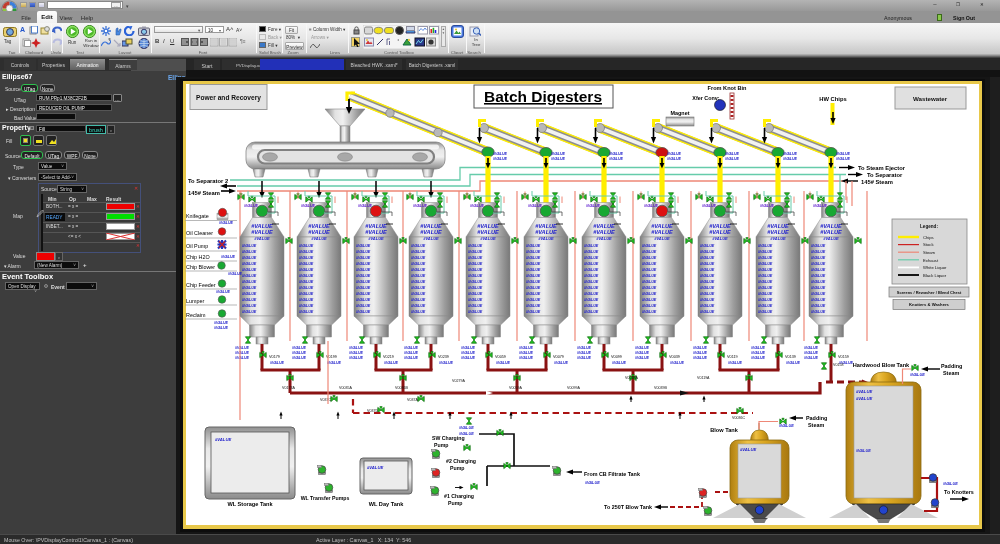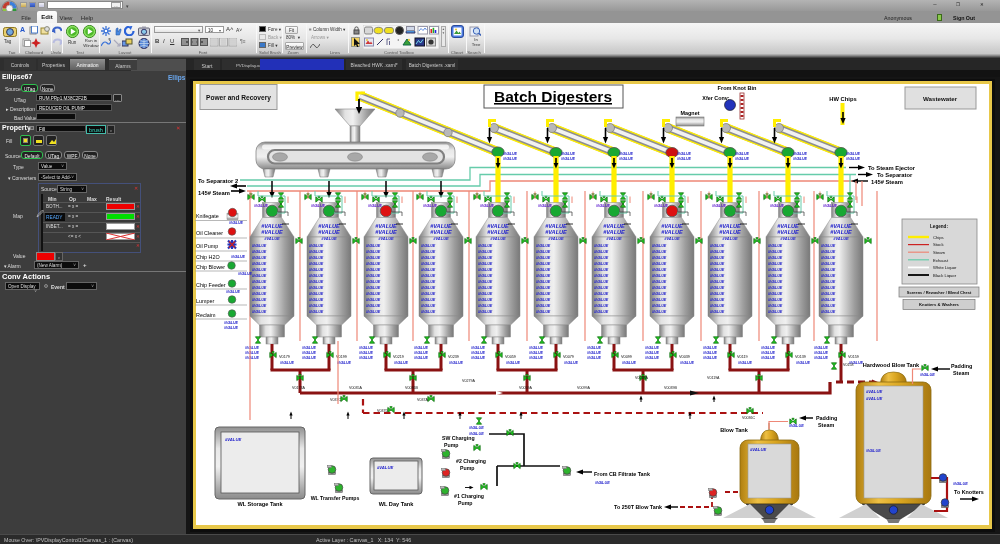--- a/index.html
+++ b/index.html
@@ -17,21 +17,21 @@
 .pbtn{position:absolute;background:#222;border:1px solid #888;border-radius:3px;color:#eee;font-size:4.8px;text-align:center;height:8px;padding-top:1.5px;}
 .pbtn.sel{border:1px solid #2fbf4f;}
 .plabel{position:absolute;color:#ddd;font-size:5px;}
 .drp{position:absolute;background:#0c0c0c;border:1px solid #666;color:#ddd;font-size:4.6px;padding:1px 2px;height:8px;}
 .drp:after{content:"˅";float:right;color:#aaa;}
 #doctabs{position:absolute;left:186px;top:58px;width:814px;height:12px;background:#262626;}
 .dtab{position:absolute;top:1px;height:12px;font-size:5.3px;color:#c8c8c8;padding-top:3.5px;text-align:center;background:#2e2e2e;}
 #belowtabs{position:absolute;left:186px;top:70px;width:814px;height:7px;background:#121212;}
 #statusbar{position:absolute;left:0;top:534px;width:1000px;height:10px;background:#2b2b2b;border-top:1px solid #4a4a4a;}
 #statusbar div{position:absolute;top:2px;font-size:5.3px;color:#c0c0c0;}
-#canvaswrap{position:absolute;left:186px;top:77px;width:644px;height:457px;}
+#canvaswrap{position:absolute;left:176px;top:77px;width:644px;height:457px;}
 svg text{font-family:"Liberation Sans",sans-serif;}
 .ric{position:absolute;}
 </style></head><body>
 <div id="titlebar">
   <svg width="17" height="17" style="position:absolute;left:1px;top:0px">
     <circle cx="8.5" cy="8.5" r="7.5" fill="#e8e8e8" stroke="#666" stroke-width="0.8"></circle>
     <path d="M8.5 1.5 A7 7 0 0 1 15.5 8.5 L8.5 8.5 Z" fill="#3a7edc"></path>
     <path d="M15.5 8.5 A7 7 0 0 1 8.5 15.5 L8.5 8.5 Z" fill="#2a9a35"></path>
     <path d="M8.5 15.5 A7 7 0 0 1 1.5 8.5 L8.5 8.5 Z" fill="#8ec63f"></path>
     <path d="M1.5 8.5 A7 7 0 0 1 8.5 1.5 L8.5 8.5 Z" fill="#c23b2e"></path>
@@ -341,21 +341,21 @@
   <svg style="position:absolute;left:36px;top:151px" width="8" height="9">
       <path d="M1,8 L2,5.5 L6.5,1 L7.5,2 L3,6.5 Z" fill="none" stroke="#bbb" stroke-width="0.8"></path>
     </svg>
   <div class="plabel" style="left:13px;top:195px;">Value</div>
   <div style="position:absolute;left:36px;top:193.5px;width:19px;height:9px;background:#ee0000;border:1px solid #888;"></div>
   <div style="position:absolute;left:55px;top:193.5px;width:8px;height:9px;background:#333;border:1px solid #666;color:#aaa;font-size:4px;text-align:center;padding-top:2px;">˅</div>
   <div class="plabel" style="left:4px;top:205px;">▾ Alarm</div>
   <div class="drp" style="left:34px;top:203px;width:45px;">(New Alarm)</div>
   <div style="position:absolute;left:83px;top:204px;color:#ddd;font-size:6px;font-weight:bold;">+</div>
   <div style="position:absolute;left:0;top:212.5px;width:186px;height:1px;background:#777;"></div>
-  <div style="position:absolute;left:2px;top:214px;font-size:7.5px;font-weight:bold;color:#fff;">Conv Actions</div>
+  <div style="position:absolute;left:2px;top:214px;font-size:7.5px;font-weight:bold;color:#fff;">Event Toolbox</div>
   <div class="drp" style="left:5px;top:224px;width:35px;">Open Display</div>
   <div style="position:absolute;left:44px;top:226px;width:4px;height:4px;border-radius:50%;background:#555;border:1px solid #888;"></div>
   <div class="plabel" style="left:51px;top:226px;font-weight:bold;">Event</div>
   <div class="drp" style="left:66px;top:224px;width:31px;"></div>
 </div>
 <div id="doctabs">
   <div class="dtab" style="left:8px;width:26px;">Start</div>
   <div class="dtab" style="left:36px;width:60px;font-size:4.4px;overflow:hidden;white-space:nowrap;">PVDisplay.xaml*</div>
   <div class="dtab" style="left:74px;width:84px;background:#2230b8;"></div>
   <div class="dtab" style="left:160px;width:56px;font-size:4.8px;overflow:hidden;white-space:nowrap;">Bleached HWK .xaml*</div>

